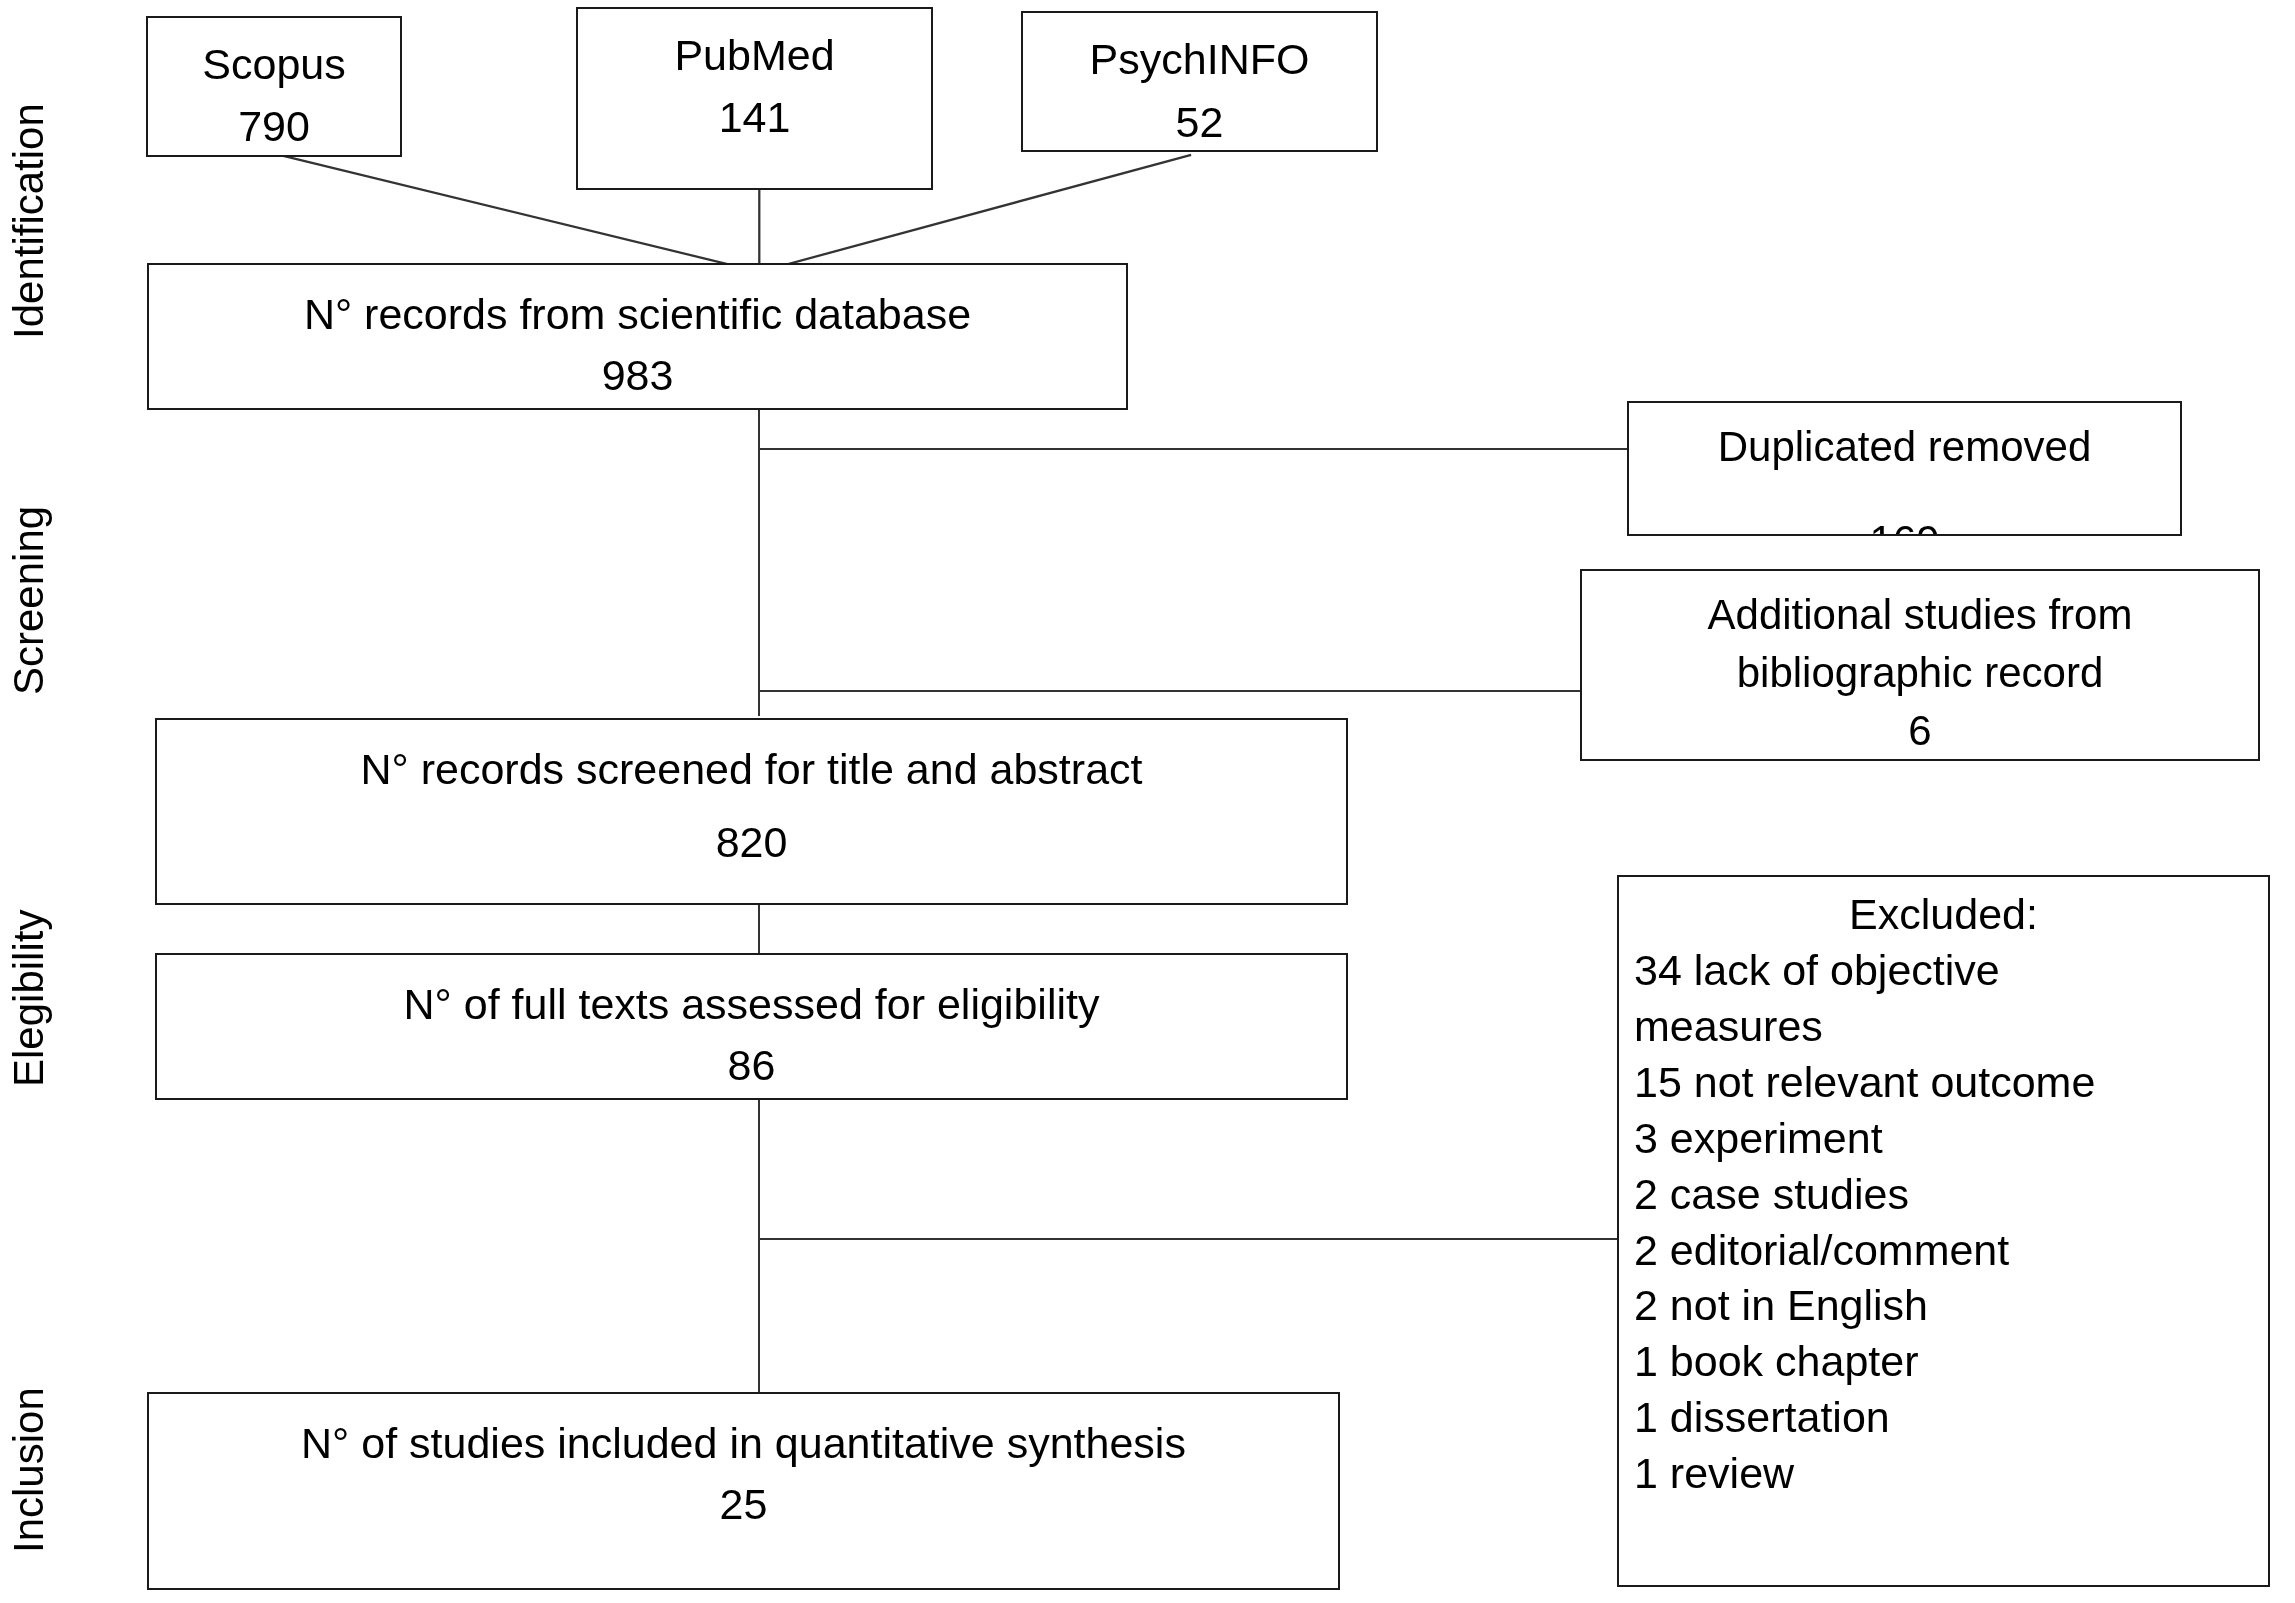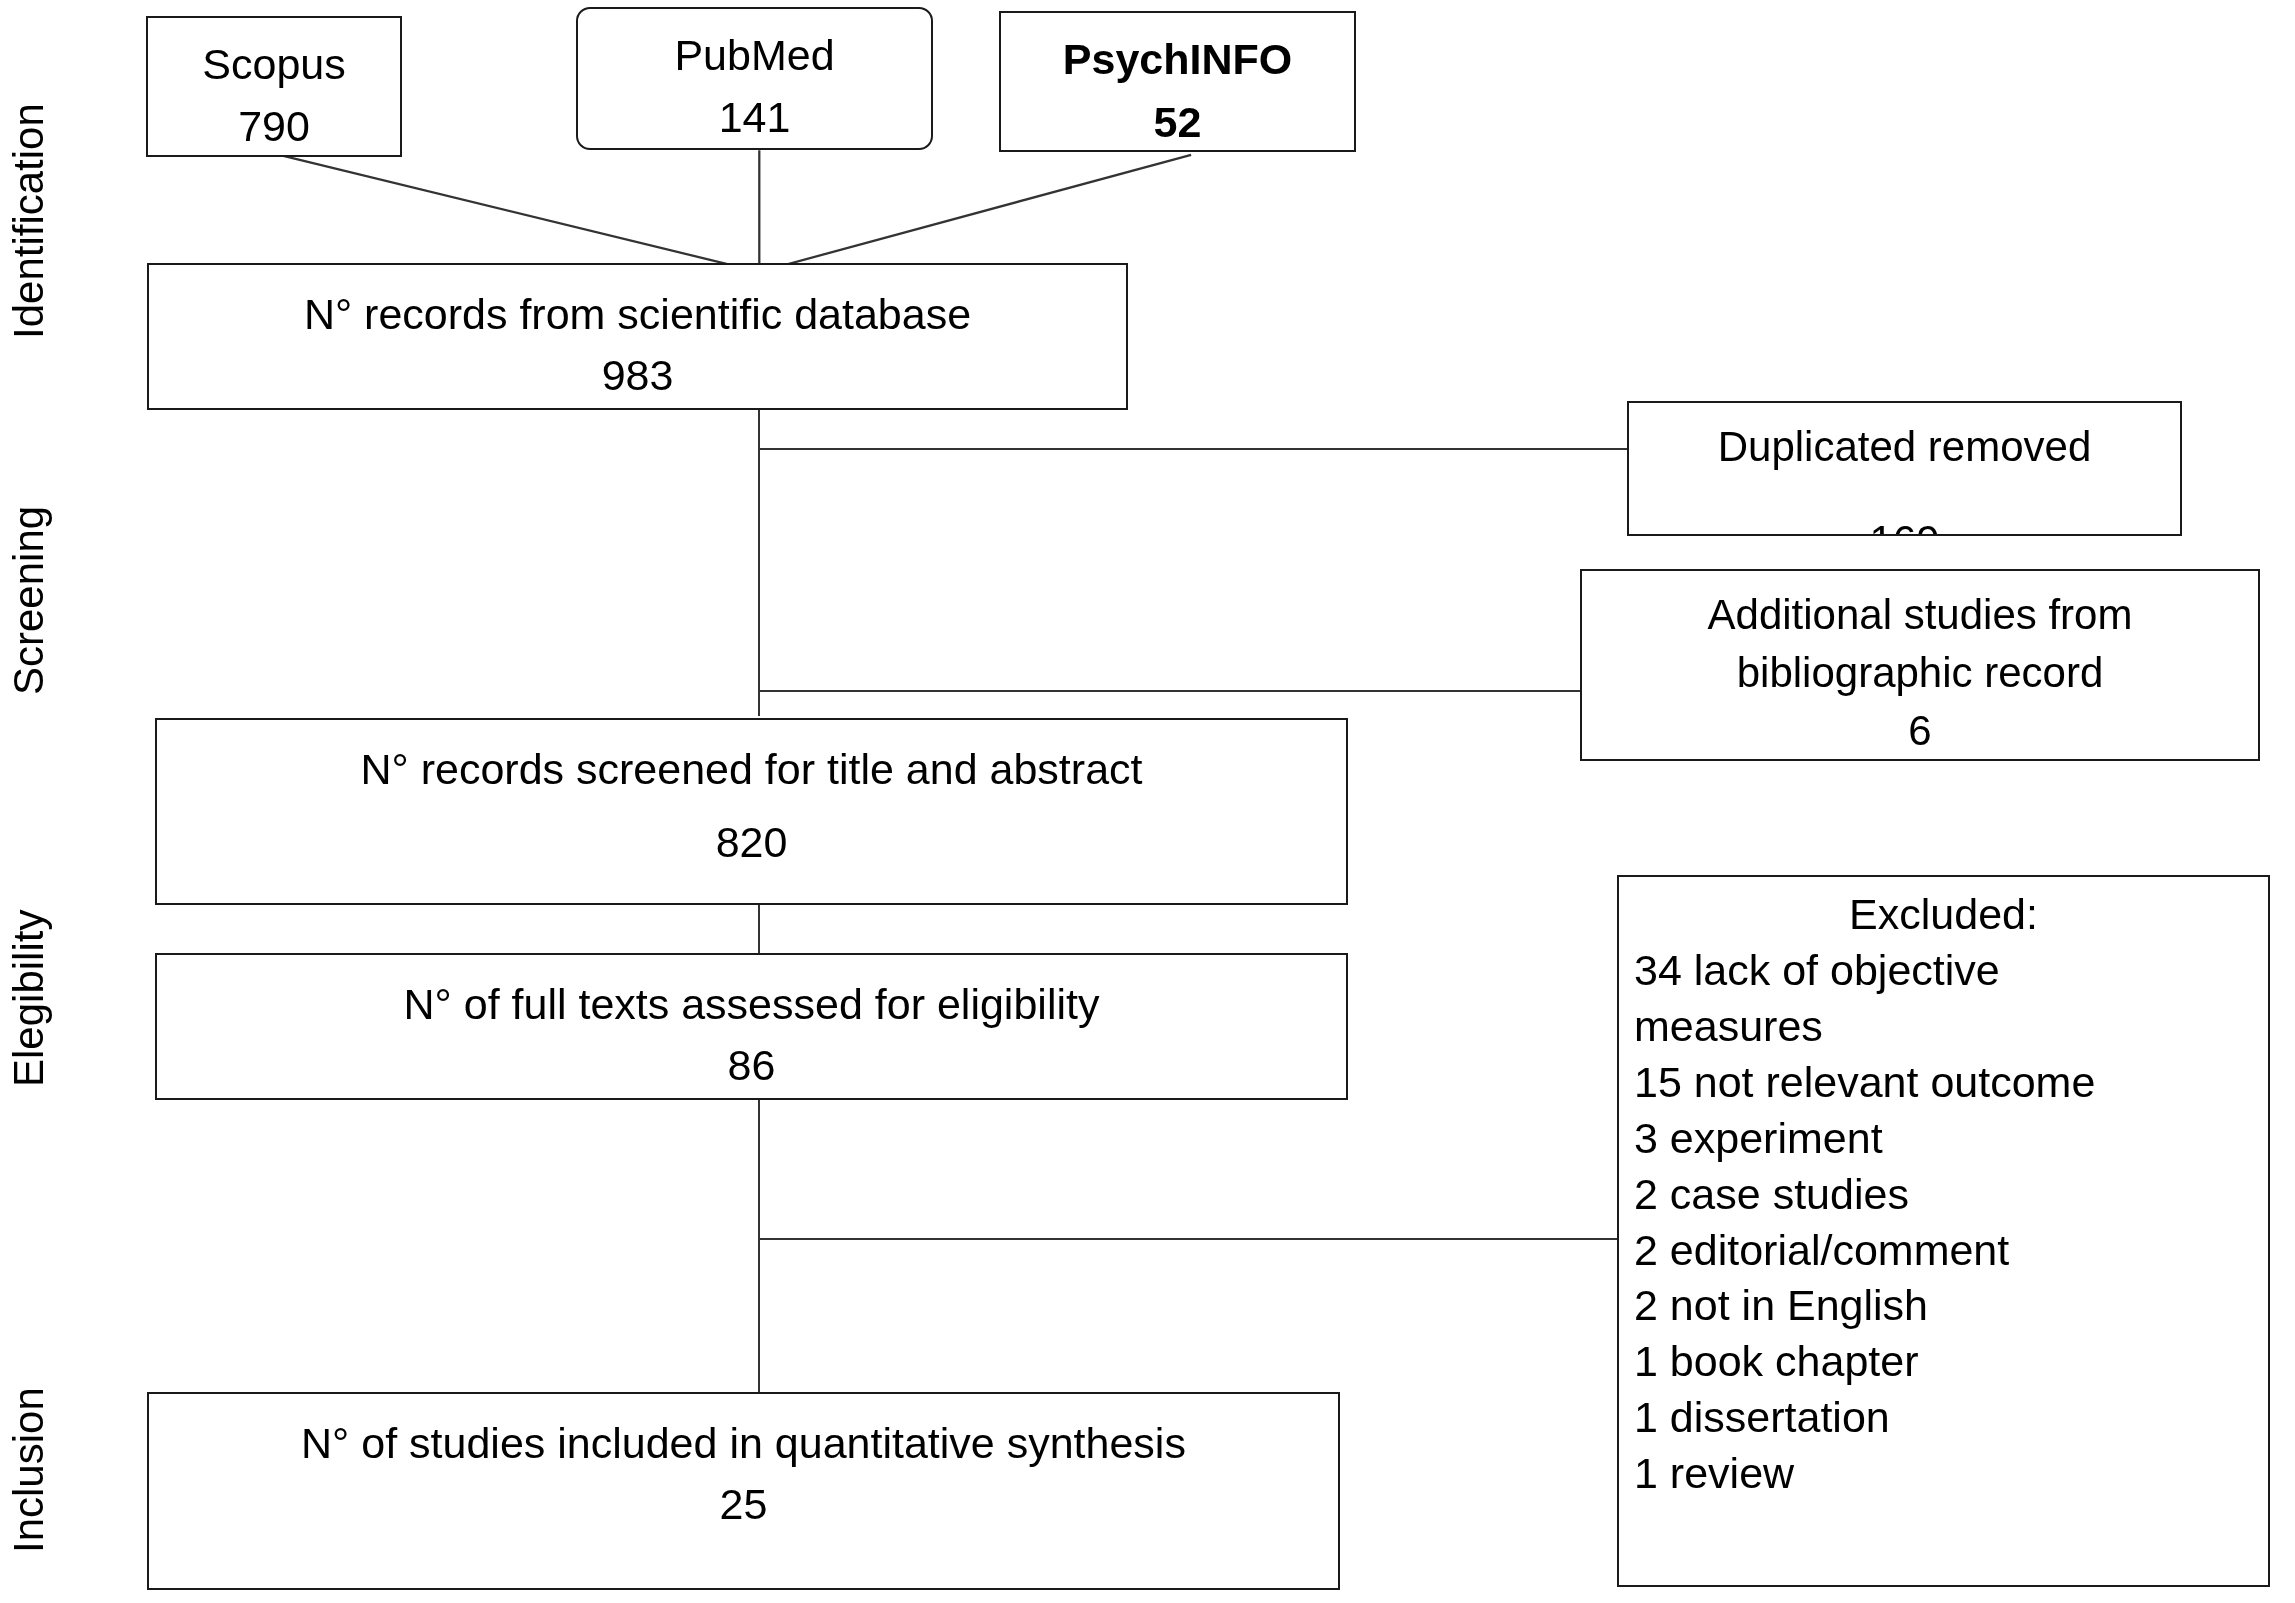--- a/index.html
+++ b/index.html
@@ -129,26 +129,26 @@
 
   <div class="hline" style="left:758px; top:690px; width:822px;"></div>
 
   <div class="hline" style="left:758px; top:1238px; width:860px;"></div>
 
   <div class="box src-box" style="left:146px; top:16px; width:256px; height:141px;">
     <div class="line">Scopus</div>
     <div class="line">790</div>
   </div>
 
-  <div class="box src-box" style="left:576px; top:6.8px; width:357px; height:143px;border-radius:14px;">
+  <div class="box src-box" style="left:576px; top:6.8px; width:357px; height:183px;">
     <div class="line">PubMed</div>
     <div class="line">141</div>
   </div>
 
-  <div class="box src-box" style="left:999px; top:11.4px; width:357px; height:141px;font-weight:bold;">
+  <div class="box src-box" style="left:1021px; top:11.4px; width:357px; height:141px;">
     <div class="line">PsychINFO</div>
     <div class="line">52</div>
   </div>
 
   <div class="box main-box" style="left:147px; top:263px; width:981px; height:147px;">
     <div class="line">N° records from scientific database</div>
     <div class="line">983</div>
   </div>
 
   <div class="box main-box" style="left:155px; top:718px; width:1193px; height:187px;gap:12px;">

